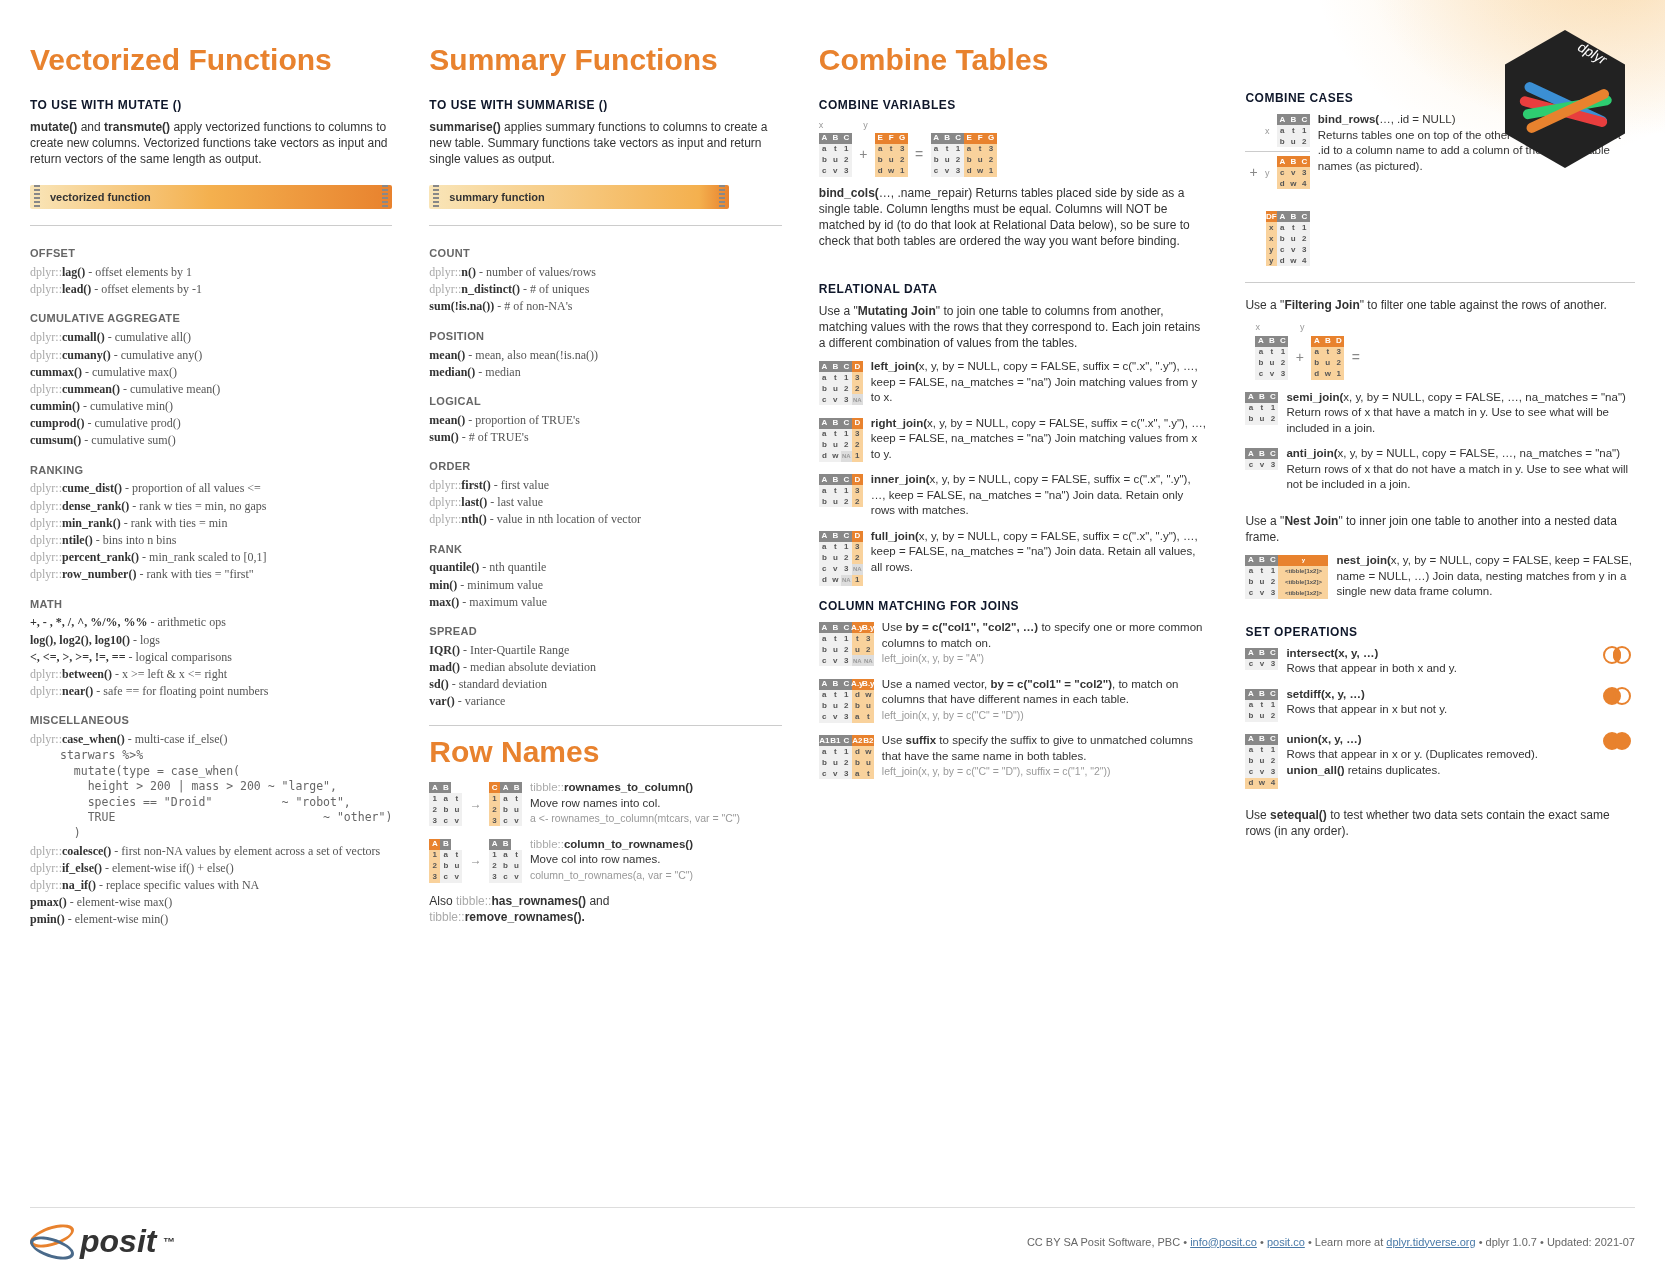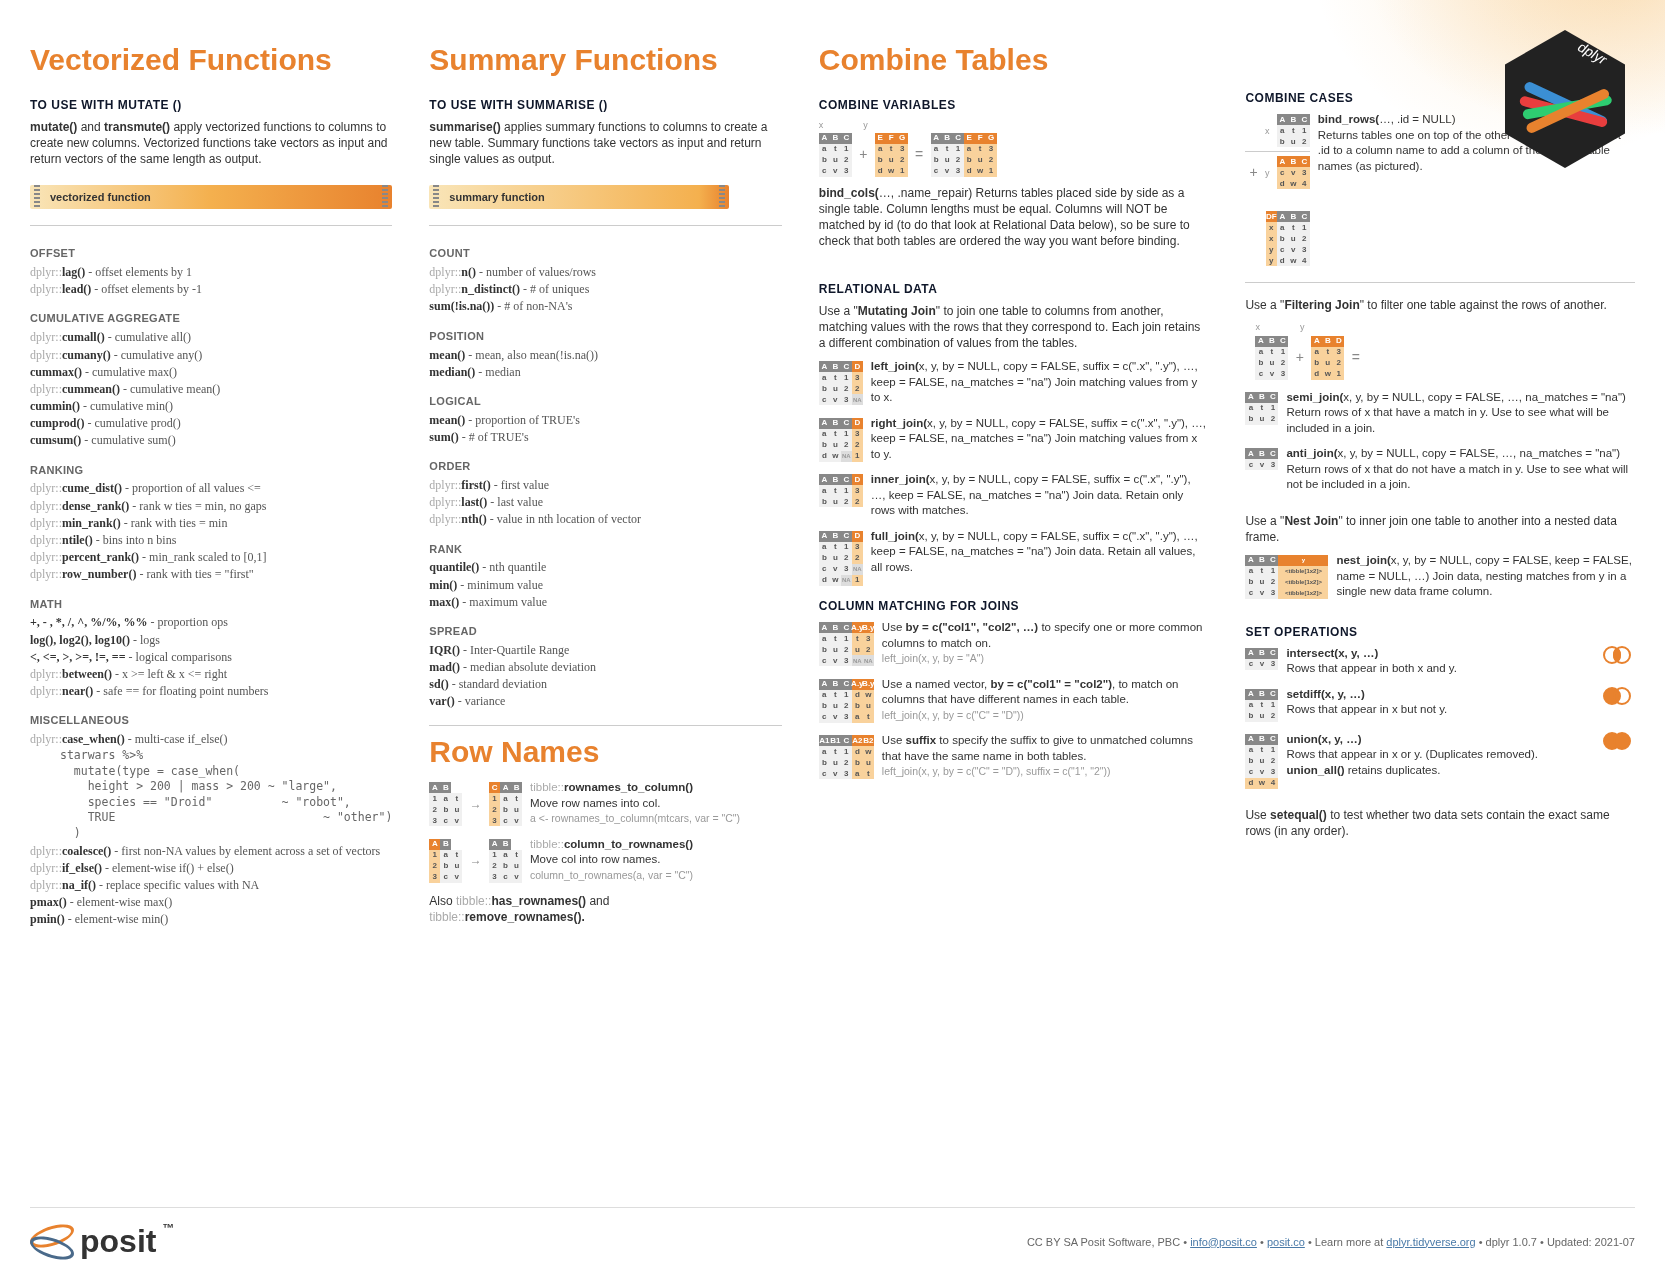--- a/index.html
+++ b/index.html
@@ -135,21 +135,21 @@
   .hex-logo .plier {
     position: absolute; width: 90px; height: 10px; border-radius: 5px;
     transform-origin: left center;
   }
   .footer {
     position: absolute; bottom: 20px; left: 30px; right: 30px;
     display: flex; align-items: center; justify-content: space-between;
     font-size: 11px; color: #666;
     border-top: 1px solid #ddd; padding-top: 12px;
   }
-  .posit-logo { font-size: 32px; font-weight: 700; color: #333; display: flex; gap: 6px; }
+  .posit-logo { font-size: 32px; font-weight: 700; color: #333; display: flex; align-items: center; gap: 6px; font-style: italic; }
   .posit-mark {
     width: 44px; height: 44px; position: relative;
   }
   .posit-mark::before, .posit-mark::after {
     content: ""; position: absolute; left: 0; right: 0; height: 14px;
     border: 3px solid #4a6a8a; border-radius: 50%;
   }
   .posit-mark::before { top: 6px; border-color: #e8822e; transform: skewY(-15deg); }
   .posit-mark::after { bottom: 6px; transform: skewY(15deg); }
   .footer a { color: #4a7aa8; text-decoration: underline; }
@@ -205,21 +205,21 @@
         <div class="fn-list">
           <div class="fn-line"><span class="pkg">dplyr::</span><span class="fn">cume_dist()</span><span class="desc"> - proportion of all values &lt;=</span></div>
           <div class="fn-line"><span class="pkg">dplyr::</span><span class="fn">dense_rank()</span><span class="desc"> - rank w ties = min, no gaps</span></div>
           <div class="fn-line"><span class="pkg">dplyr::</span><span class="fn">min_rank()</span><span class="desc"> - rank with ties = min</span></div>
           <div class="fn-line"><span class="pkg">dplyr::</span><span class="fn">ntile()</span><span class="desc"> - bins into n bins</span></div>
           <div class="fn-line"><span class="pkg">dplyr::</span><span class="fn">percent_rank()</span><span class="desc"> - min_rank scaled to [0,1]</span></div>
           <div class="fn-line"><span class="pkg">dplyr::</span><span class="fn">row_number()</span><span class="desc"> - rank with ties = "first"</span></div>
         </div>
         <h3 class="cat">MATH</h3>
         <div class="fn-list">
-          <div class="fn-line"><span class="pkg"></span><span class="fn">+, - , *, /, ^, %/%, %%</span><span class="desc"> - proportion ops</span></div>
+          <div class="fn-line"><span class="pkg"></span><span class="fn">+, - , *, /, ^, %/%, %%</span><span class="desc"> - arithmetic ops</span></div>
           <div class="fn-line"><span class="pkg"></span><span class="fn">log(), log2(), log10()</span><span class="desc"> - logs</span></div>
           <div class="fn-line"><span class="pkg"></span><span class="fn">&lt;, &lt;=, &gt;, &gt;=, !=, ==</span><span class="desc"> - logical comparisons</span></div>
           <div class="fn-line"><span class="pkg">dplyr::</span><span class="fn">between()</span><span class="desc"> - x &gt;= left &amp; x &lt;= right</span></div>
           <div class="fn-line"><span class="pkg">dplyr::</span><span class="fn">near()</span><span class="desc"> - safe == for floating point numbers</span></div>
         </div>
         <h3 class="cat">MISCELLANEOUS</h3>
         <div class="fn-list">
           <div class="fn-line"><span class="pkg">dplyr::</span><span class="fn">case_when()</span><span class="desc"> - multi-case if_else()</span></div>
         </div>
         <div class="indent-block" style="white-space: pre;">starwars %&gt;%

